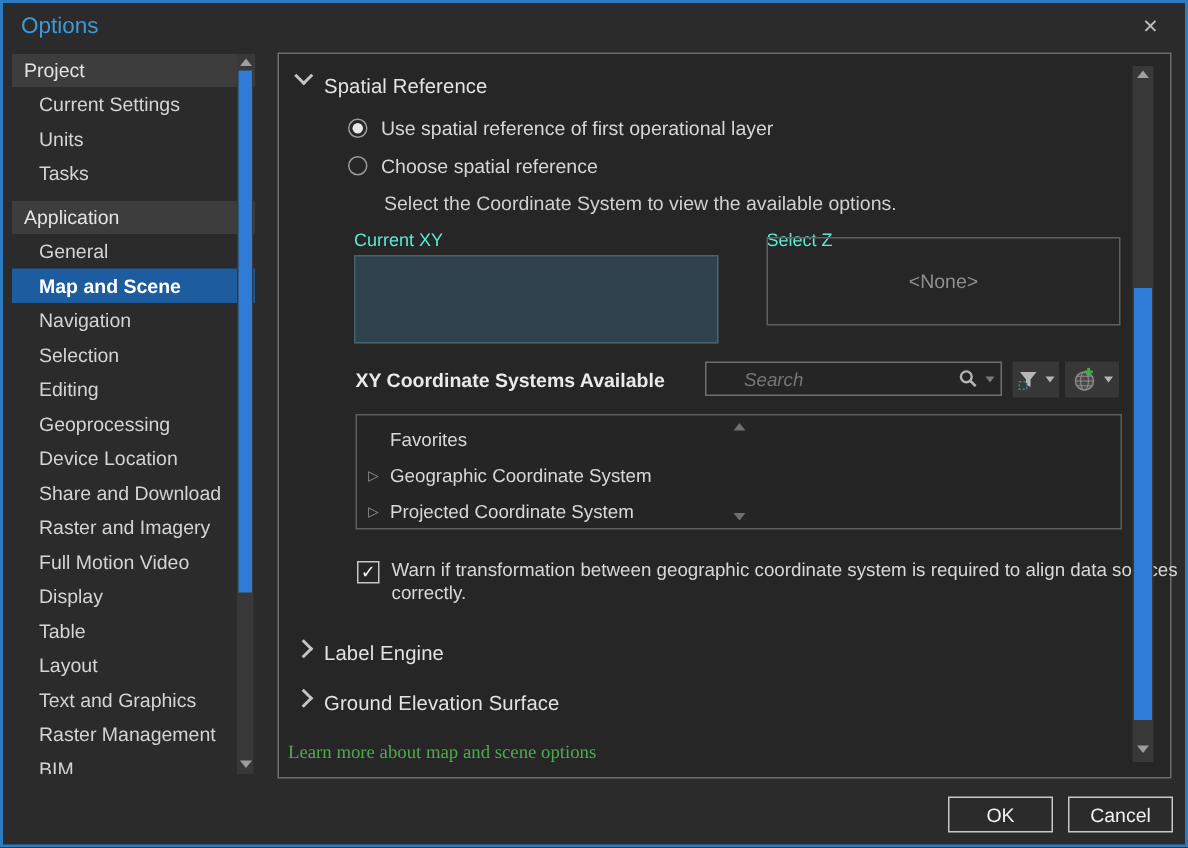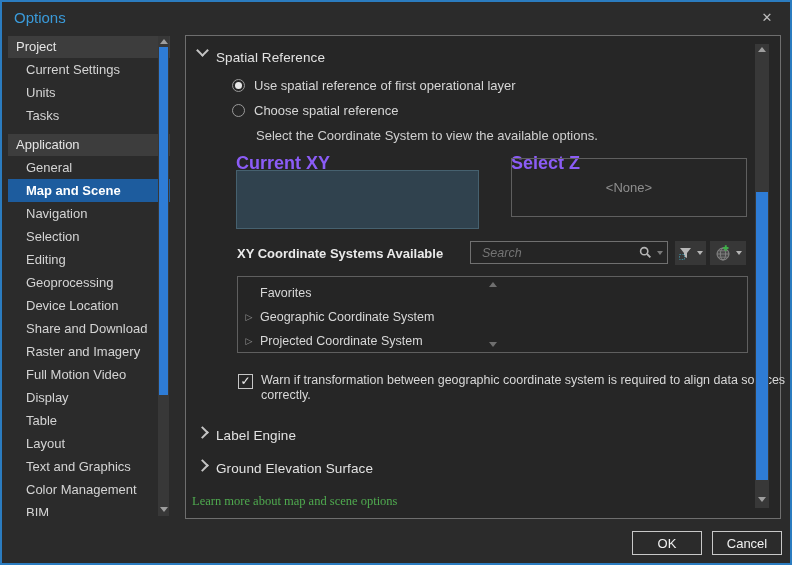--- a/index.html
+++ b/index.html
@@ -29,25 +29,25 @@
     background:#262626;border:1px solid #6e6e6e;}
   .sec-header{position:absolute;display:flex;gap:9px;color:#e2e2e2;
     font-size:13.5px;font-weight:normal;letter-spacing:.1px;}
   .chev{width:7px;height:7px;border-right:2px solid #c4c4c4;border-bottom:2px solid #c4c4c4;display:inline-block;}
   .chev.down{transform:rotate(45deg);margin-top:-4px;}
   .chev.right{transform:rotate(-45deg);}
   .radio-row{position:absolute;display:flex;align-items:center;gap:9px;justify-content:center;}
   .radio{width:13px;height:13px;border:1px solid #9a9a9a;border-radius:50%;box-sizing:border-box;position:relative;background:#262626;}
   .radio.on::after{content:"";position:absolute;left:2px;top:2px;width:7px;height:7px;border-radius:50%;background:#e8e8e8;}
   .hint{position:absolute;color:#d0d0d0;}
-  .field-label{position:absolute;color:#8b5cf6;font-size:18px;font-weight:bold;}
+  .field-label{position:absolute;color:#5eead4;font-size:12px;}
   .xy-box{position:absolute;background:#30424e;border:1px solid #46616f;box-sizing:border-box;}
   .z-box{position:absolute;border:1px solid #5f5f5f;box-sizing:border-box;display:flex;align-items:center;justify-content:center;color:#8f8f8f;}
   .bold-label{position:absolute;font-weight:bold;color:#eaeaea;}
-  .searchbox{position:absolute;display:flex;align-items:center;background:#252525;border:1px solid #707070;box-sizing:border-box;padding:0 4px 0 9px;}
+  .searchbox{position:absolute;display:flex;align-items:center;background:#252525;border:1px solid #707070;box-sizing:border-box;padding:0 4px 0 23px;}
   .searchbox input{flex:1;background:transparent;border:none;outline:none;color:#c8c8c8;
     font-family:"Liberation Sans",sans-serif;font-size:12.5px;font-style:italic;min-width:0;}
   .caret{width:0;height:0;border-left:3.5px solid transparent;border-right:3.5px solid transparent;border-top:4px solid #b5b5b5;display:inline-block;}
   .tool-btn{position:absolute;display:flex;align-items:center;justify-content:center;gap:4px;background:#373737;height:24px;box-sizing:border-box;}
   .listbox{position:absolute;border:1px solid #5f5f5f;box-sizing:border-box;background:#252525;}
   .list-row{height:24px;display:flex;align-items:center;font-size:12.5px;color:#d8d8d8;}
   .list-row .spacer{width:22px;}
   .tree-arrow{width:22px;text-align:center;color:#9a9a9a;font-size:9px;}
   .list-mini-arrow{position:absolute;right:4px;}
   .check-row{position:absolute;display:flex;gap:8px;}
@@ -85,21 +85,21 @@
     <div class="nav-item">Editing</div>
     <div class="nav-item">Geoprocessing</div>
     <div class="nav-item">Device Location</div>
     <div class="nav-item">Share and Download</div>
     <div class="nav-item">Raster and Imagery</div>
     <div class="nav-item">Full Motion Video</div>
     <div class="nav-item">Display</div>
     <div class="nav-item">Table</div>
     <div class="nav-item">Layout</div>
     <div class="nav-item">Text and Graphics</div>
-    <div class="nav-item">Color Management</div>
+    <div class="nav-item">Raster Management</div>
     <div class="nav-item">BIM</div>
 
     <div class="vscroll" style="right:1px;top:0;bottom:0;width:11px;">
       <div style="position:absolute;top:2px;width:100%;height:8px;">
           <span class="tri-up" style="top:1px;"></span>
         </div>
       <div class="vs-thumb" style="top:11px;height:348px;"></div>
       <div style="position:absolute;bottom:3px;width:100%;height:8px;">
           <span class="tri-down" style="top:2px;"></span>
         </div>

